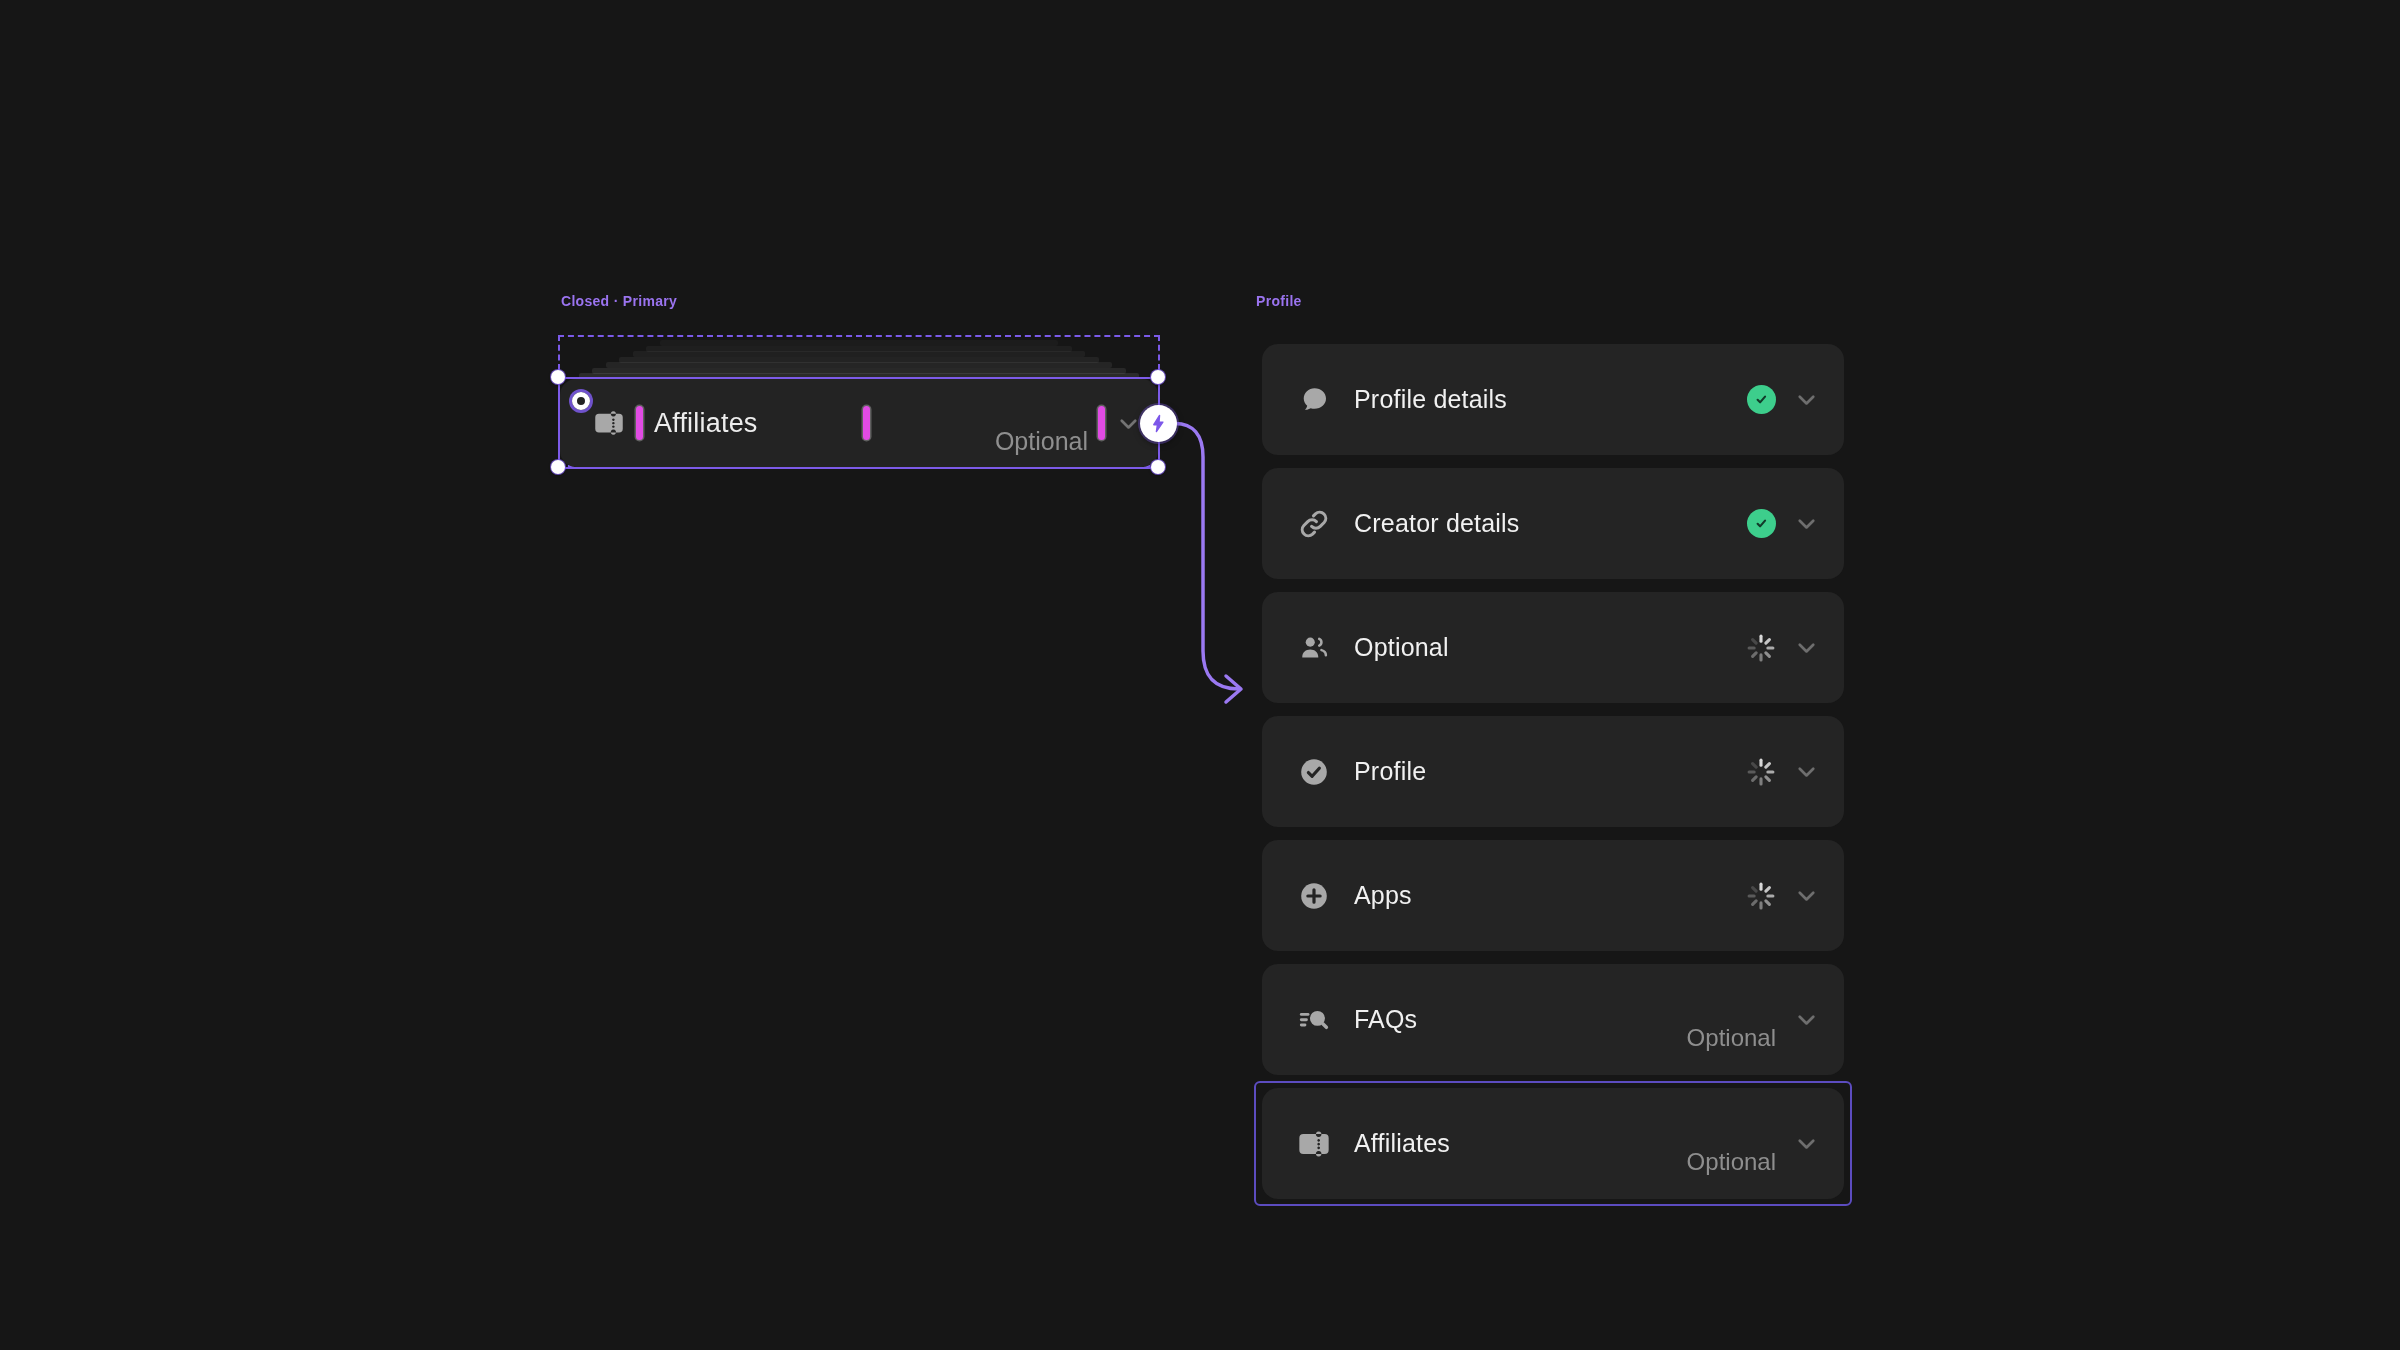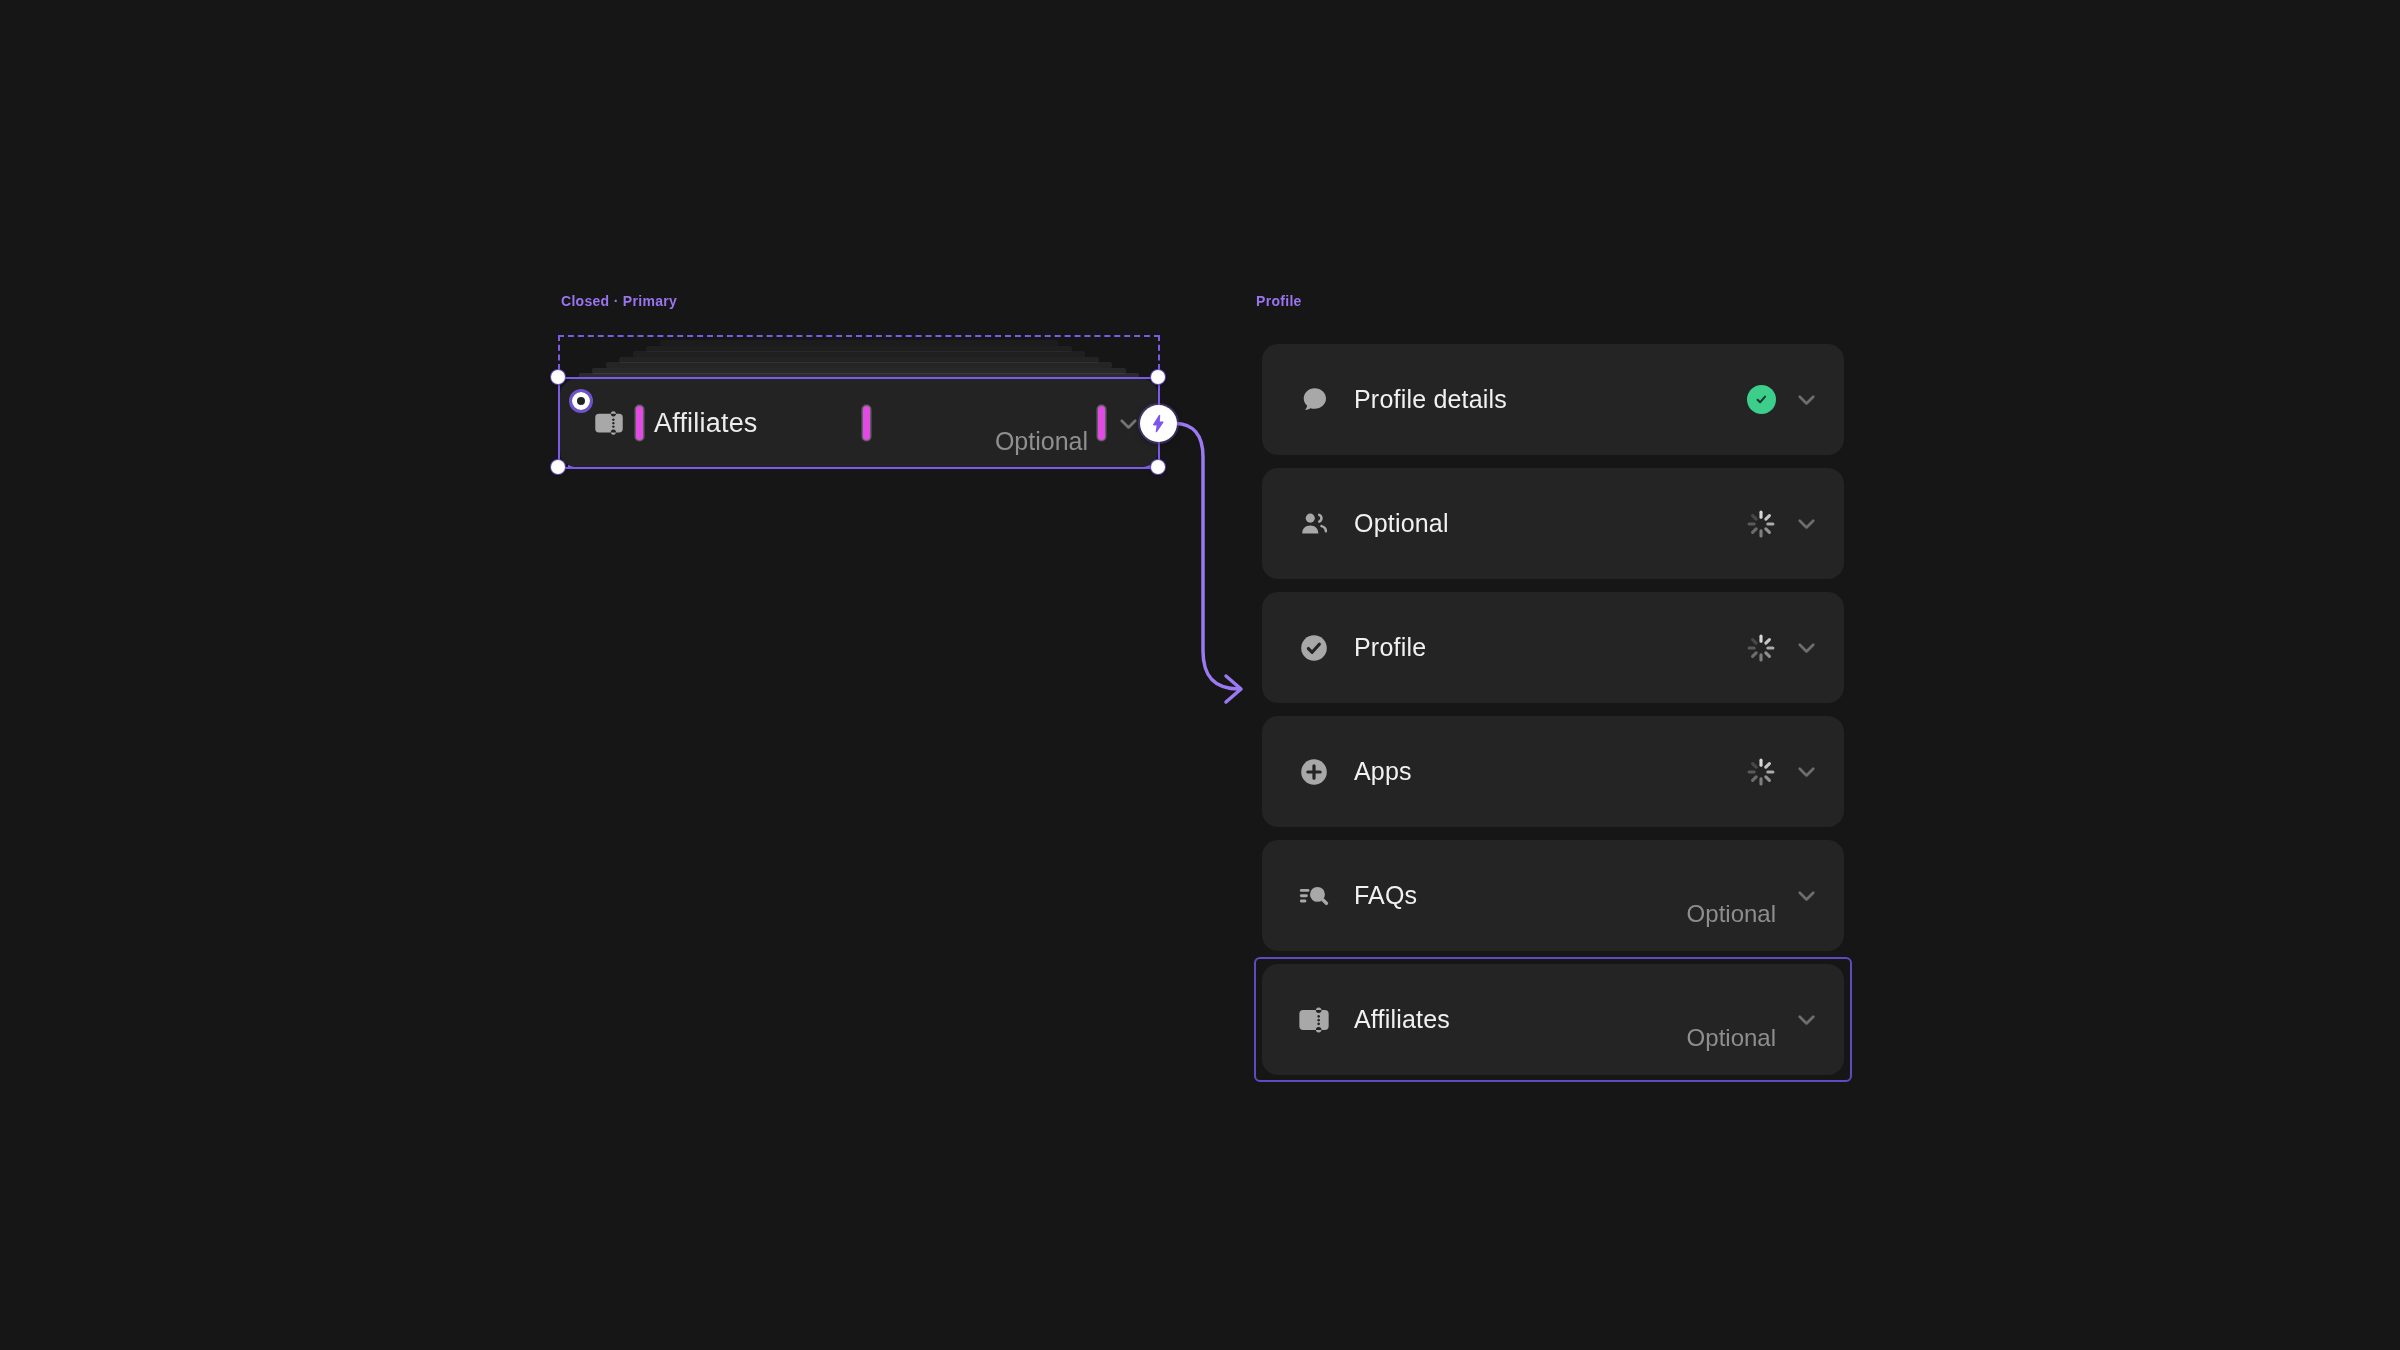--- a/index.html
+++ b/index.html
@@ -160,20 +160,41 @@
             </svg>
         </span>
         <span class="chev">
           <svg viewBox="0 0 24 24" width="27" height="27" fill="none" stroke="#6E6E6E" stroke-width="2.4" stroke-linecap="round" stroke-linejoin="round">
               <path d="M6 9.5l6 6 6-6"></path>
             </svg>
         </span>
       </span>
     </div>
 
+    <div class="row">
+      <span class="ricon">
+        <svg viewBox="0 0 24 24" width="32" height="32" fill="none" stroke="currentColor" stroke-width="2.3" stroke-linecap="round" stroke-linejoin="round">
+          <path d="M10.2 13.8a4.6 4.6 0 0 0 6.5 0l2.9-2.9a4.6 4.6 0 0 0-6.5-6.5l-1.5 1.5"></path>
+          <path d="M13.8 10.2a4.6 4.6 0 0 0-6.5 0l-2.9 2.9a4.6 4.6 0 0 0 6.5 6.5l1.5-1.5"></path>
+        </svg>
+      </span>
+      <span class="rlabel">Creator details</span>
+      <span class="rright">
+        <span class="badge-check">
+          <svg viewBox="0 0 24 24" width="17" height="17" fill="none" stroke="#123B2A" stroke-width="3" stroke-linecap="round" stroke-linejoin="round">
+              <path d="M6.5 12.5l3.5 3.5 7-8"></path>
+            </svg>
+        </span>
+        <span class="chev">
+          <svg viewBox="0 0 24 24" width="27" height="27" fill="none" stroke="#6E6E6E" stroke-width="2.4" stroke-linecap="round" stroke-linejoin="round">
+              <path d="M6 9.5l6 6 6-6"></path>
+            </svg>
+        </span>
+      </span>
+    </div>
 
     <div class="row">
       <span class="ricon">
         <svg viewBox="0 0 24 24" width="32" height="32" fill="currentColor">
           <circle cx="9.2" cy="7.6" r="3.4"></circle>
           <path d="M3.2 18.6c0-3.3 2.7-5.4 6-5.4s6 2.1 6 5.4v.6h-12z"></path>
           <g fill="none" stroke="currentColor" stroke-width="1.9" stroke-linecap="round">
             <path d="M15.9 5.2a2.7 2.7 0 0 1 0 5"></path>
             <path d="M17.6 13.6c2 .5 3.3 1.9 3.3 3.9"></path>
           </g>

